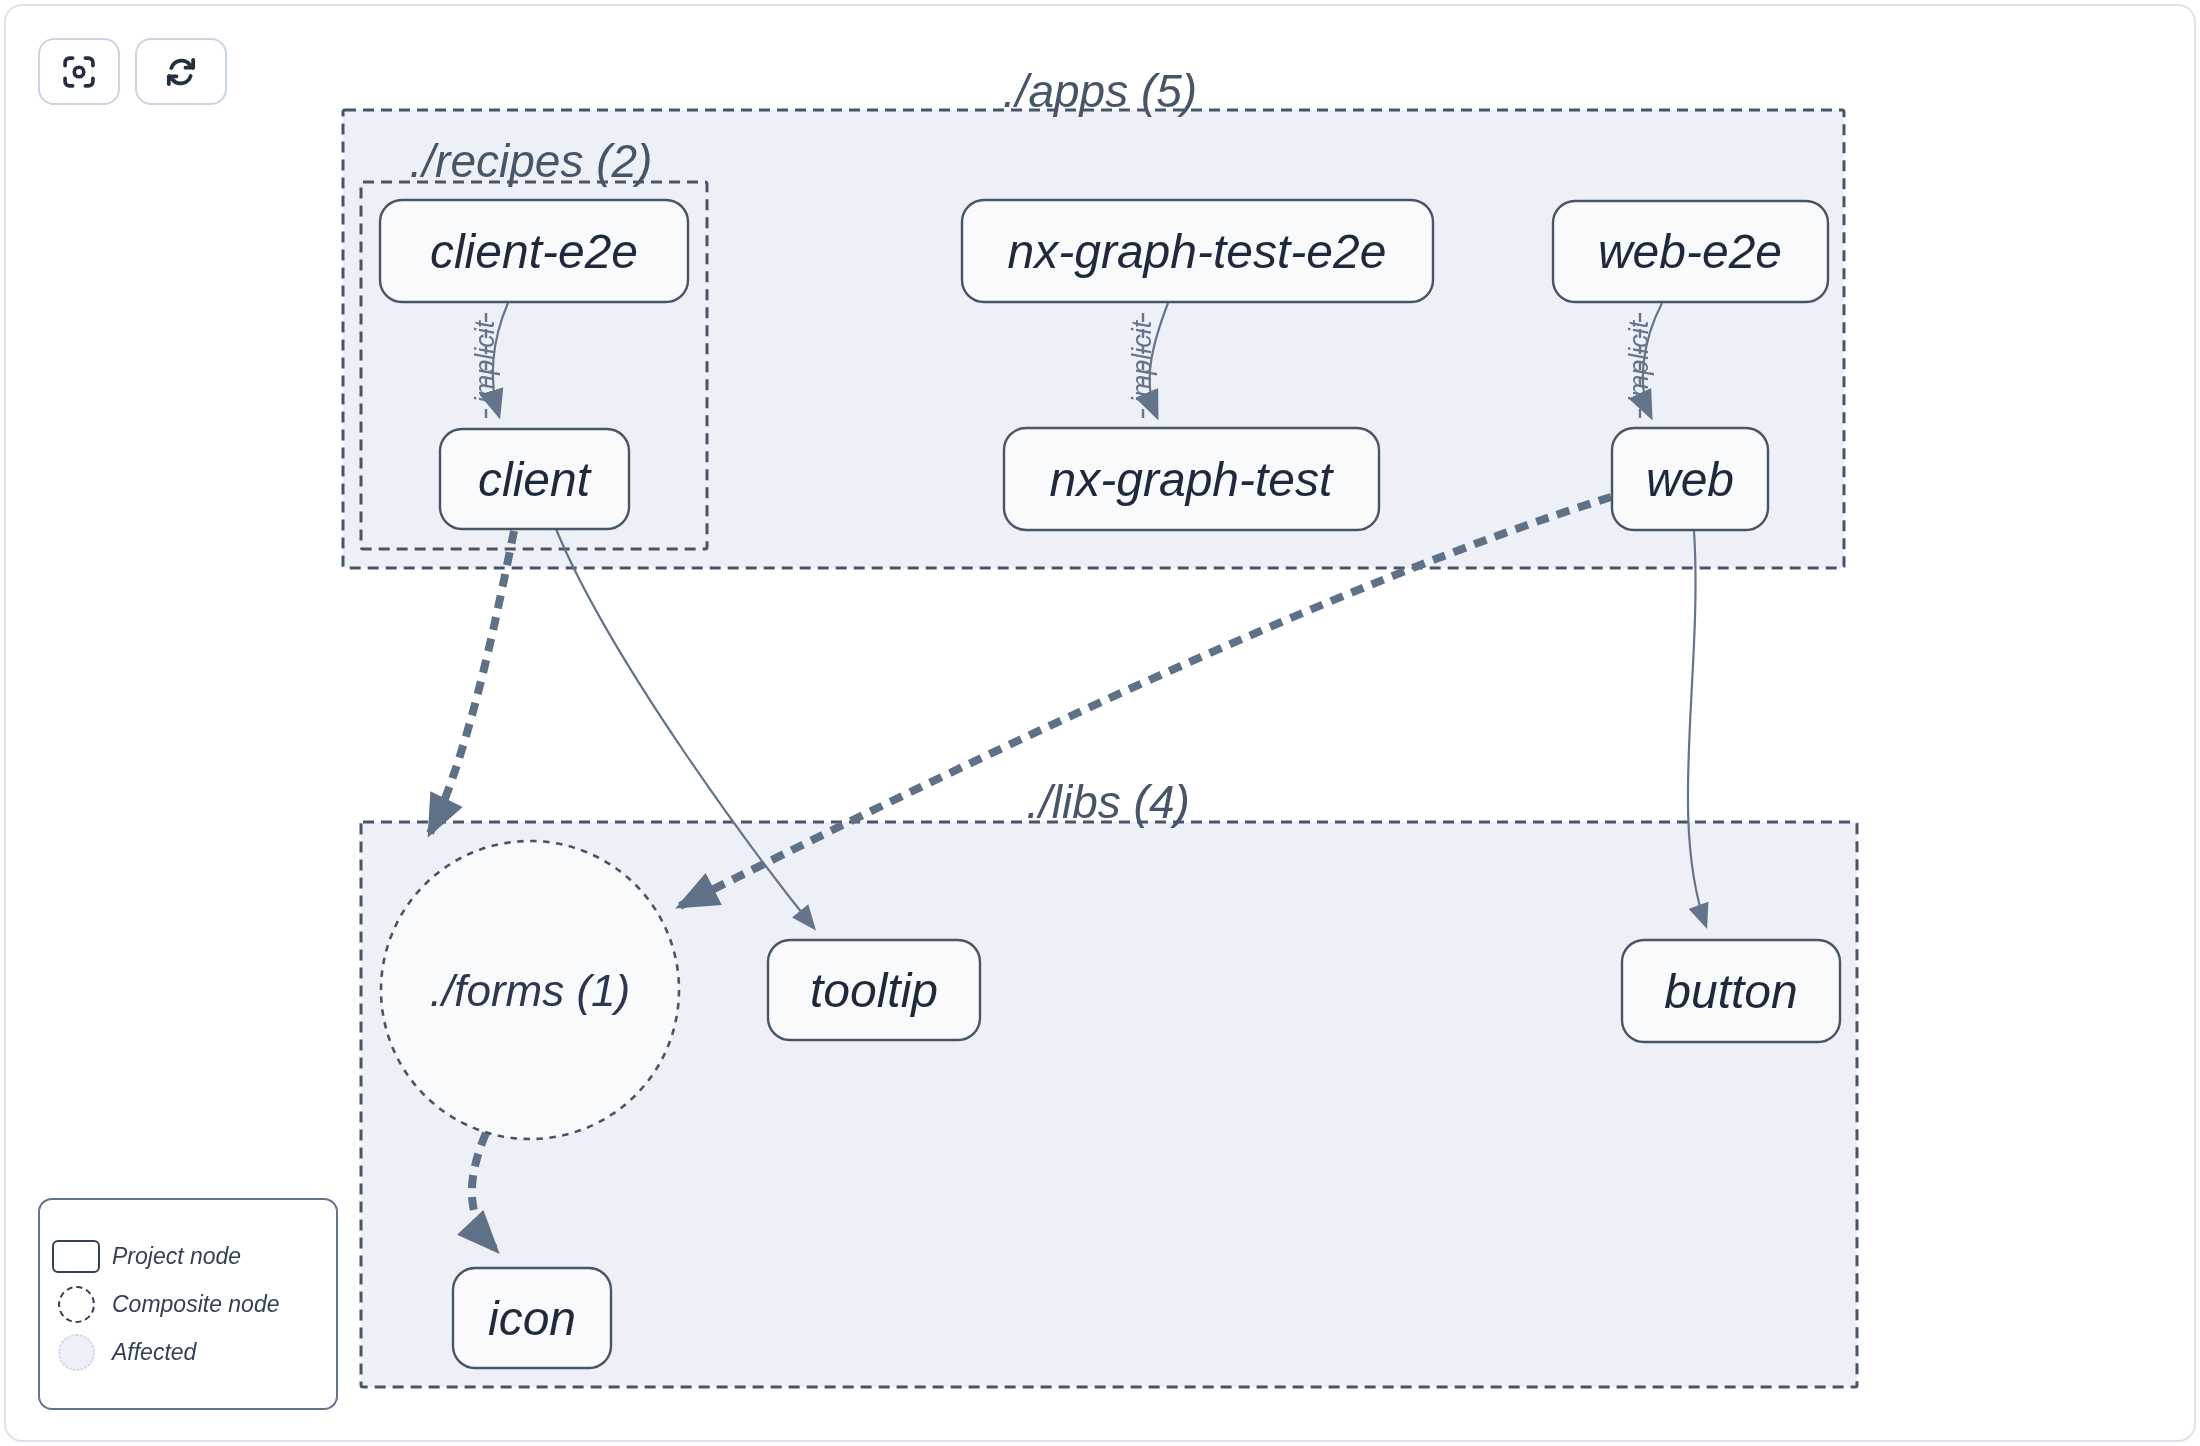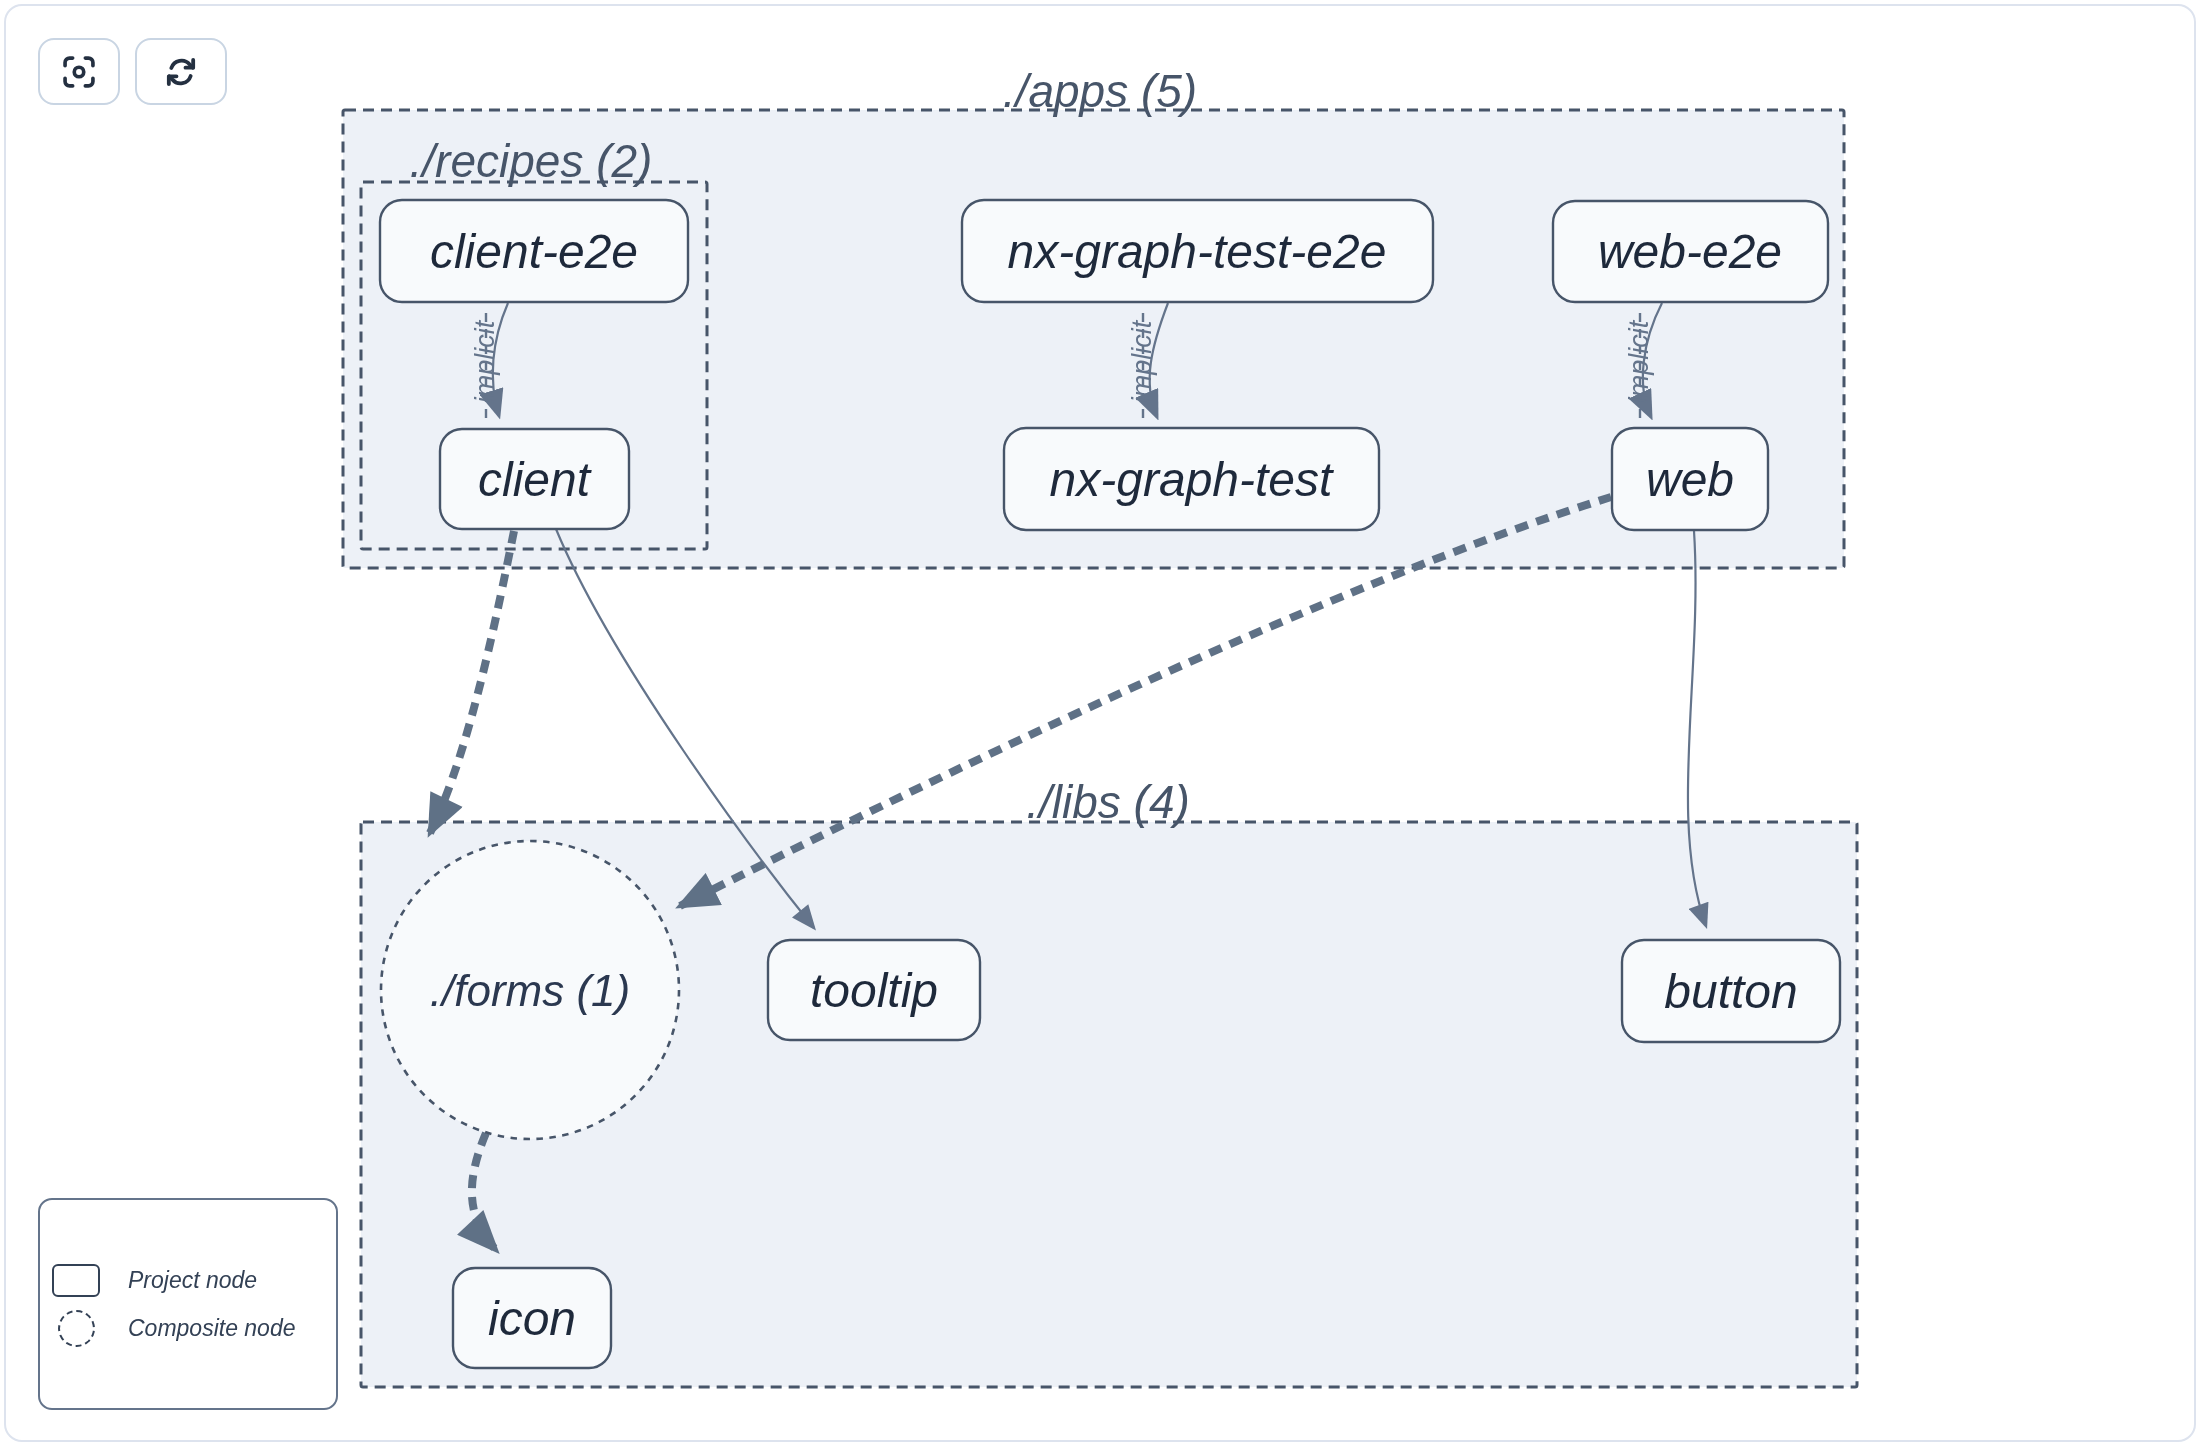--- a/index.html
+++ b/index.html
@@ -22,21 +22,21 @@
   .composite-label{fill:#2b3850;font-size:44px;text-anchor:middle;}
   .edge-thin{fill:none;stroke:#64748b;stroke-width:2.2;}
   .edge-thick{fill:none;stroke:#5f7186;stroke-width:8;stroke-dasharray:13 9;}
   .implicit-label text{fill:#64748b;font-size:27px;text-anchor:middle;dominant-baseline:middle;}
   .implicit-label line{stroke:#64748b;stroke-width:2.4;stroke-dasharray:9 7;}
   .legend{position:absolute;left:38px;top:1198px;width:300px;height:212px;background:#ffffff;
        border:2px solid #64748b;border-radius:14px;z-index:45;display:flex;flex-direction:column;
        justify-content:center;padding:6px 0;box-sizing:border-box;}
   .legend-row{display:flex;align-items:center;height:48px;}
   .legend-swatch{width:72px;display:flex;align-items:center;justify-content:center;flex:0 0 72px;}
-  .legend-label{font-size:23px;color:#334155;margin-left:16px;}
+  .legend-label{font-size:23px;color:#334155;}
   .sw-project{width:44px;height:29px;border:2.5px solid #334155;border-radius:6px;background:#fff;}
   .sw-composite{width:33px;height:33px;border:2.3px dashed #334155;border-radius:50%;background:transparent;}
   .sw-affected{width:33px;height:33px;border:2px dotted #cbd5e1;border-radius:50%;background:#edf1f7;}
   .sw-touched{width:34px;height:34px;border-radius:50%;background:#1d4ed8;}
 </style>
 </head>
 <body>
 
 <div class="stage">
 
@@ -153,16 +153,22 @@
           <span class="sw-project"></span>
         </span>
       <span class="legend-label">Project node</span>
     </div>
     <div class="legend-row">
       <span class="legend-swatch">
           <span class="sw-composite"></span>
         </span>
       <span class="legend-label">Composite node</span>
     </div>
+    <div class="legend-row">
+      <span class="legend-swatch">
+          <span class="sw-affected"></span>
+        </span>
+      <span class="legend-label">Affected</span>
+    </div>
   </div>
 
   <div class="card-border"></div>
 </div>
 
 </body></html>

